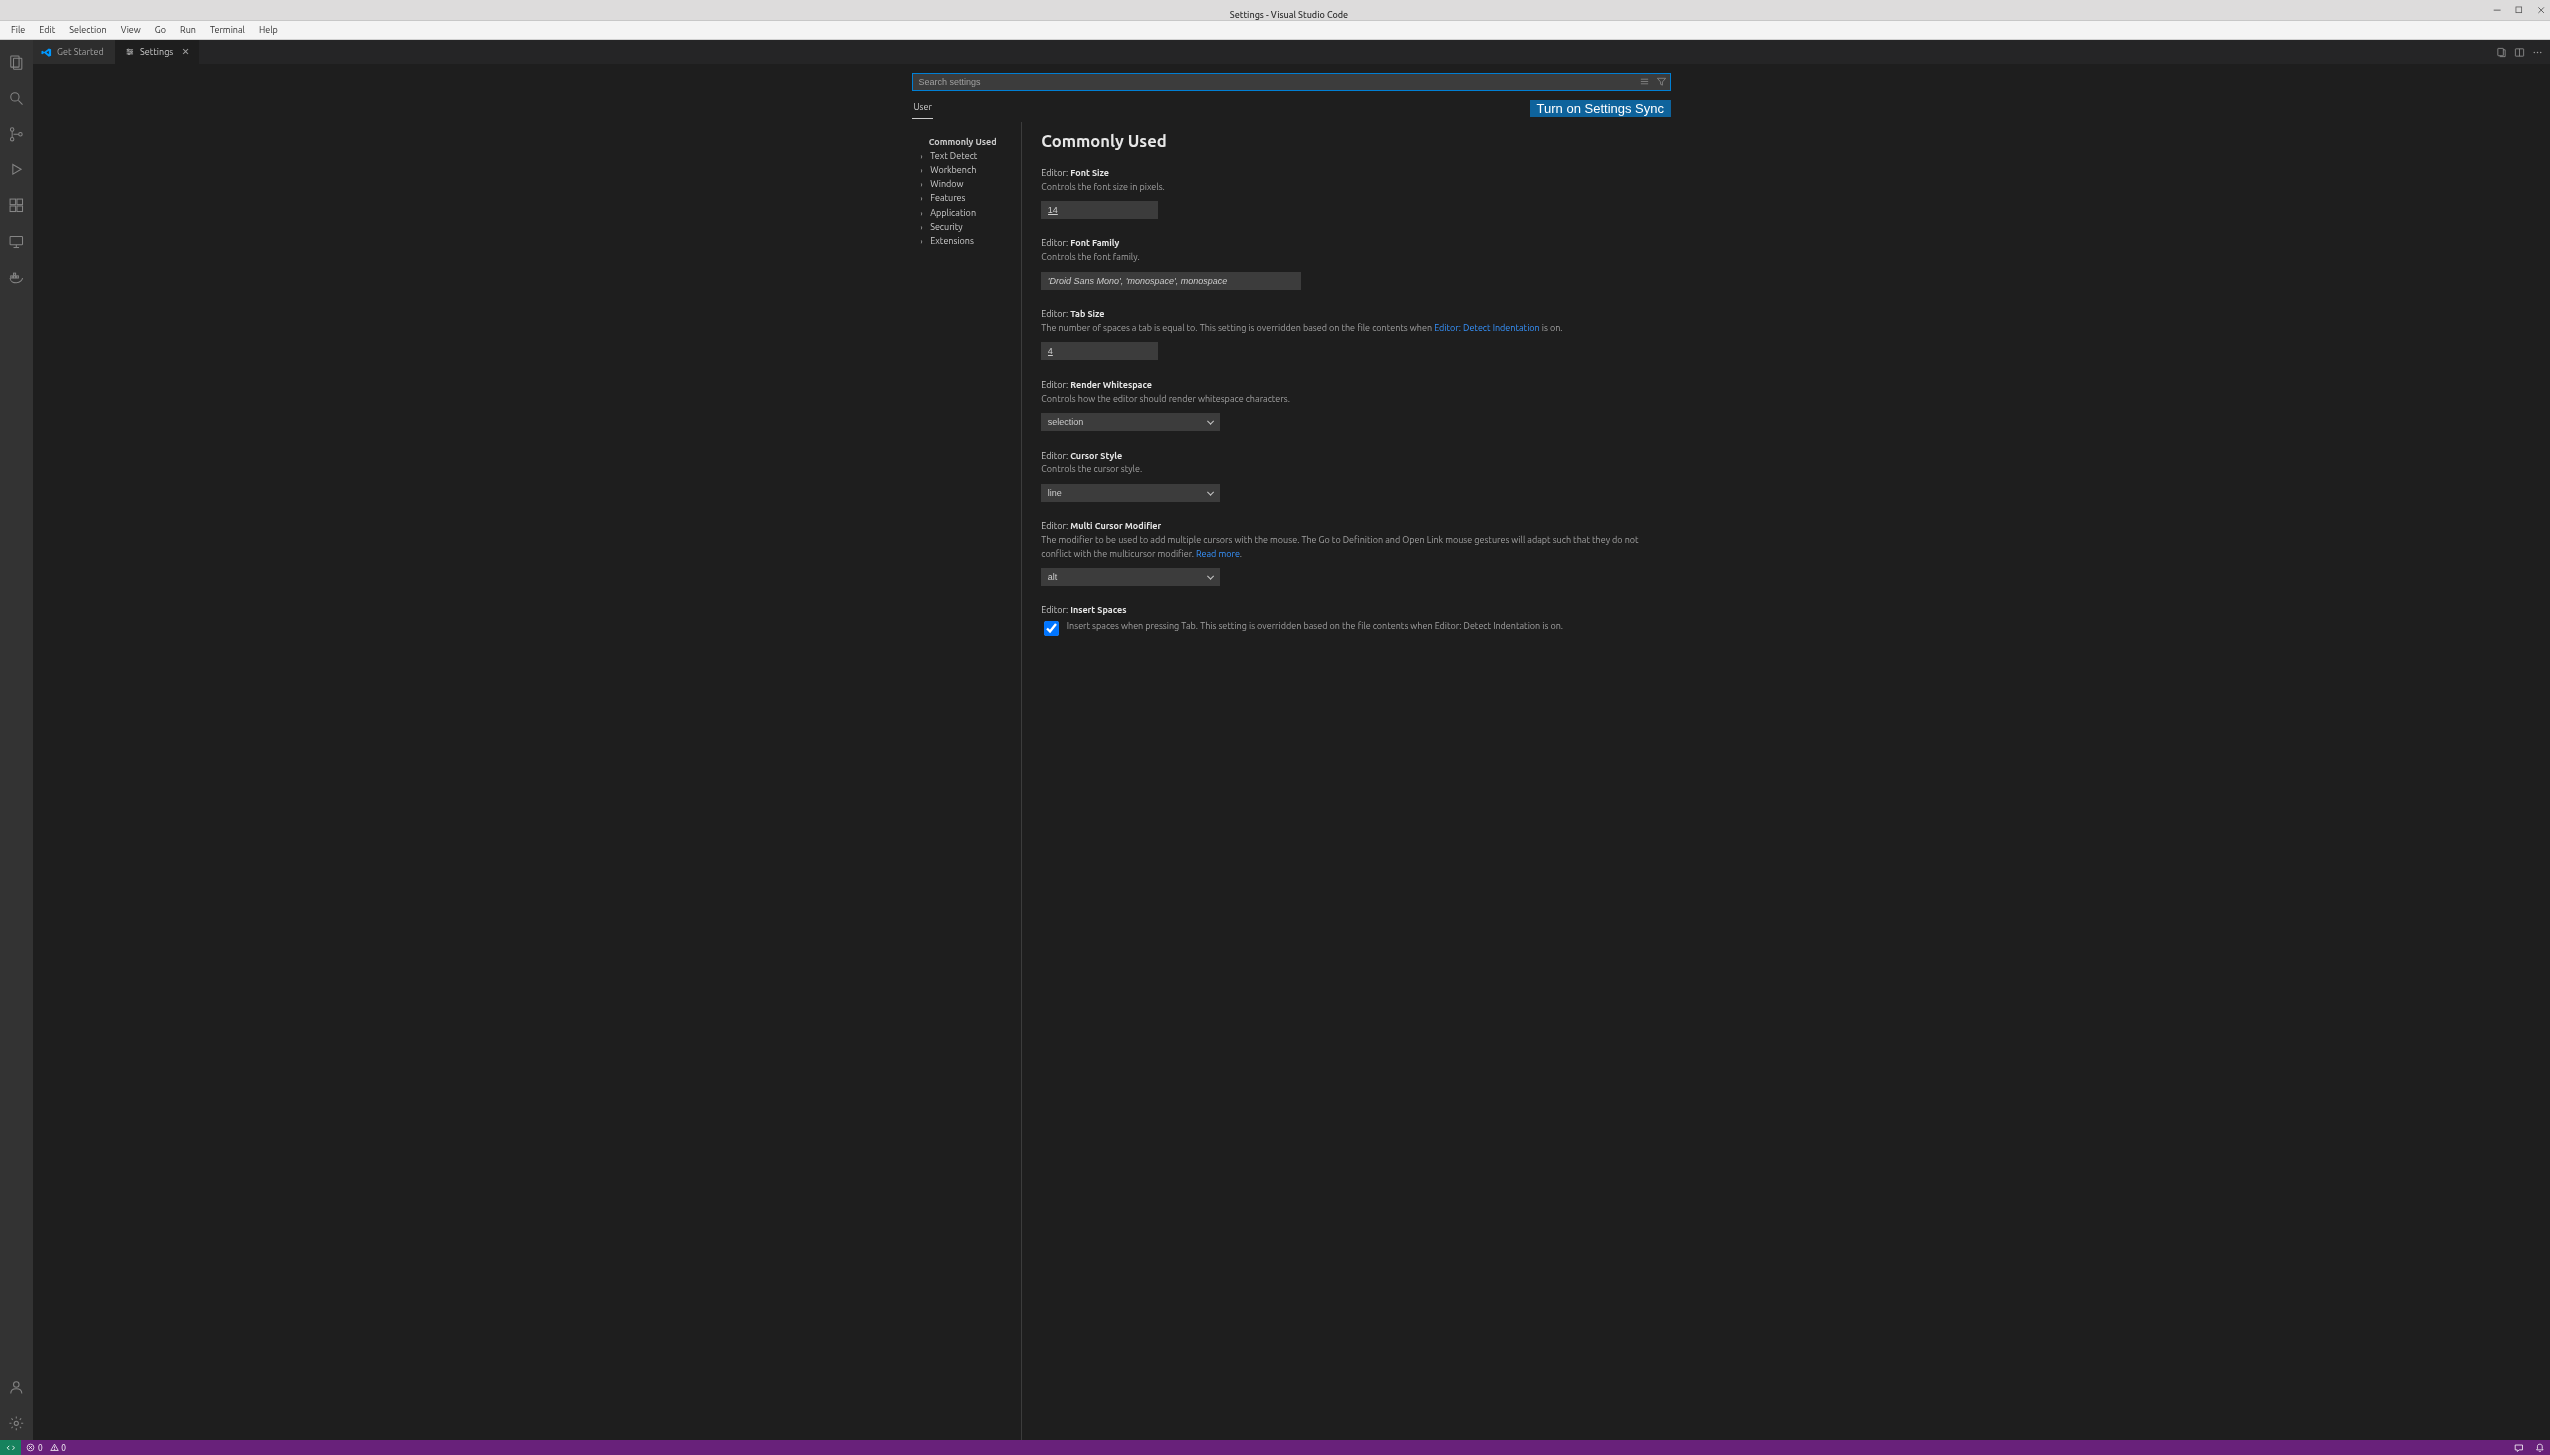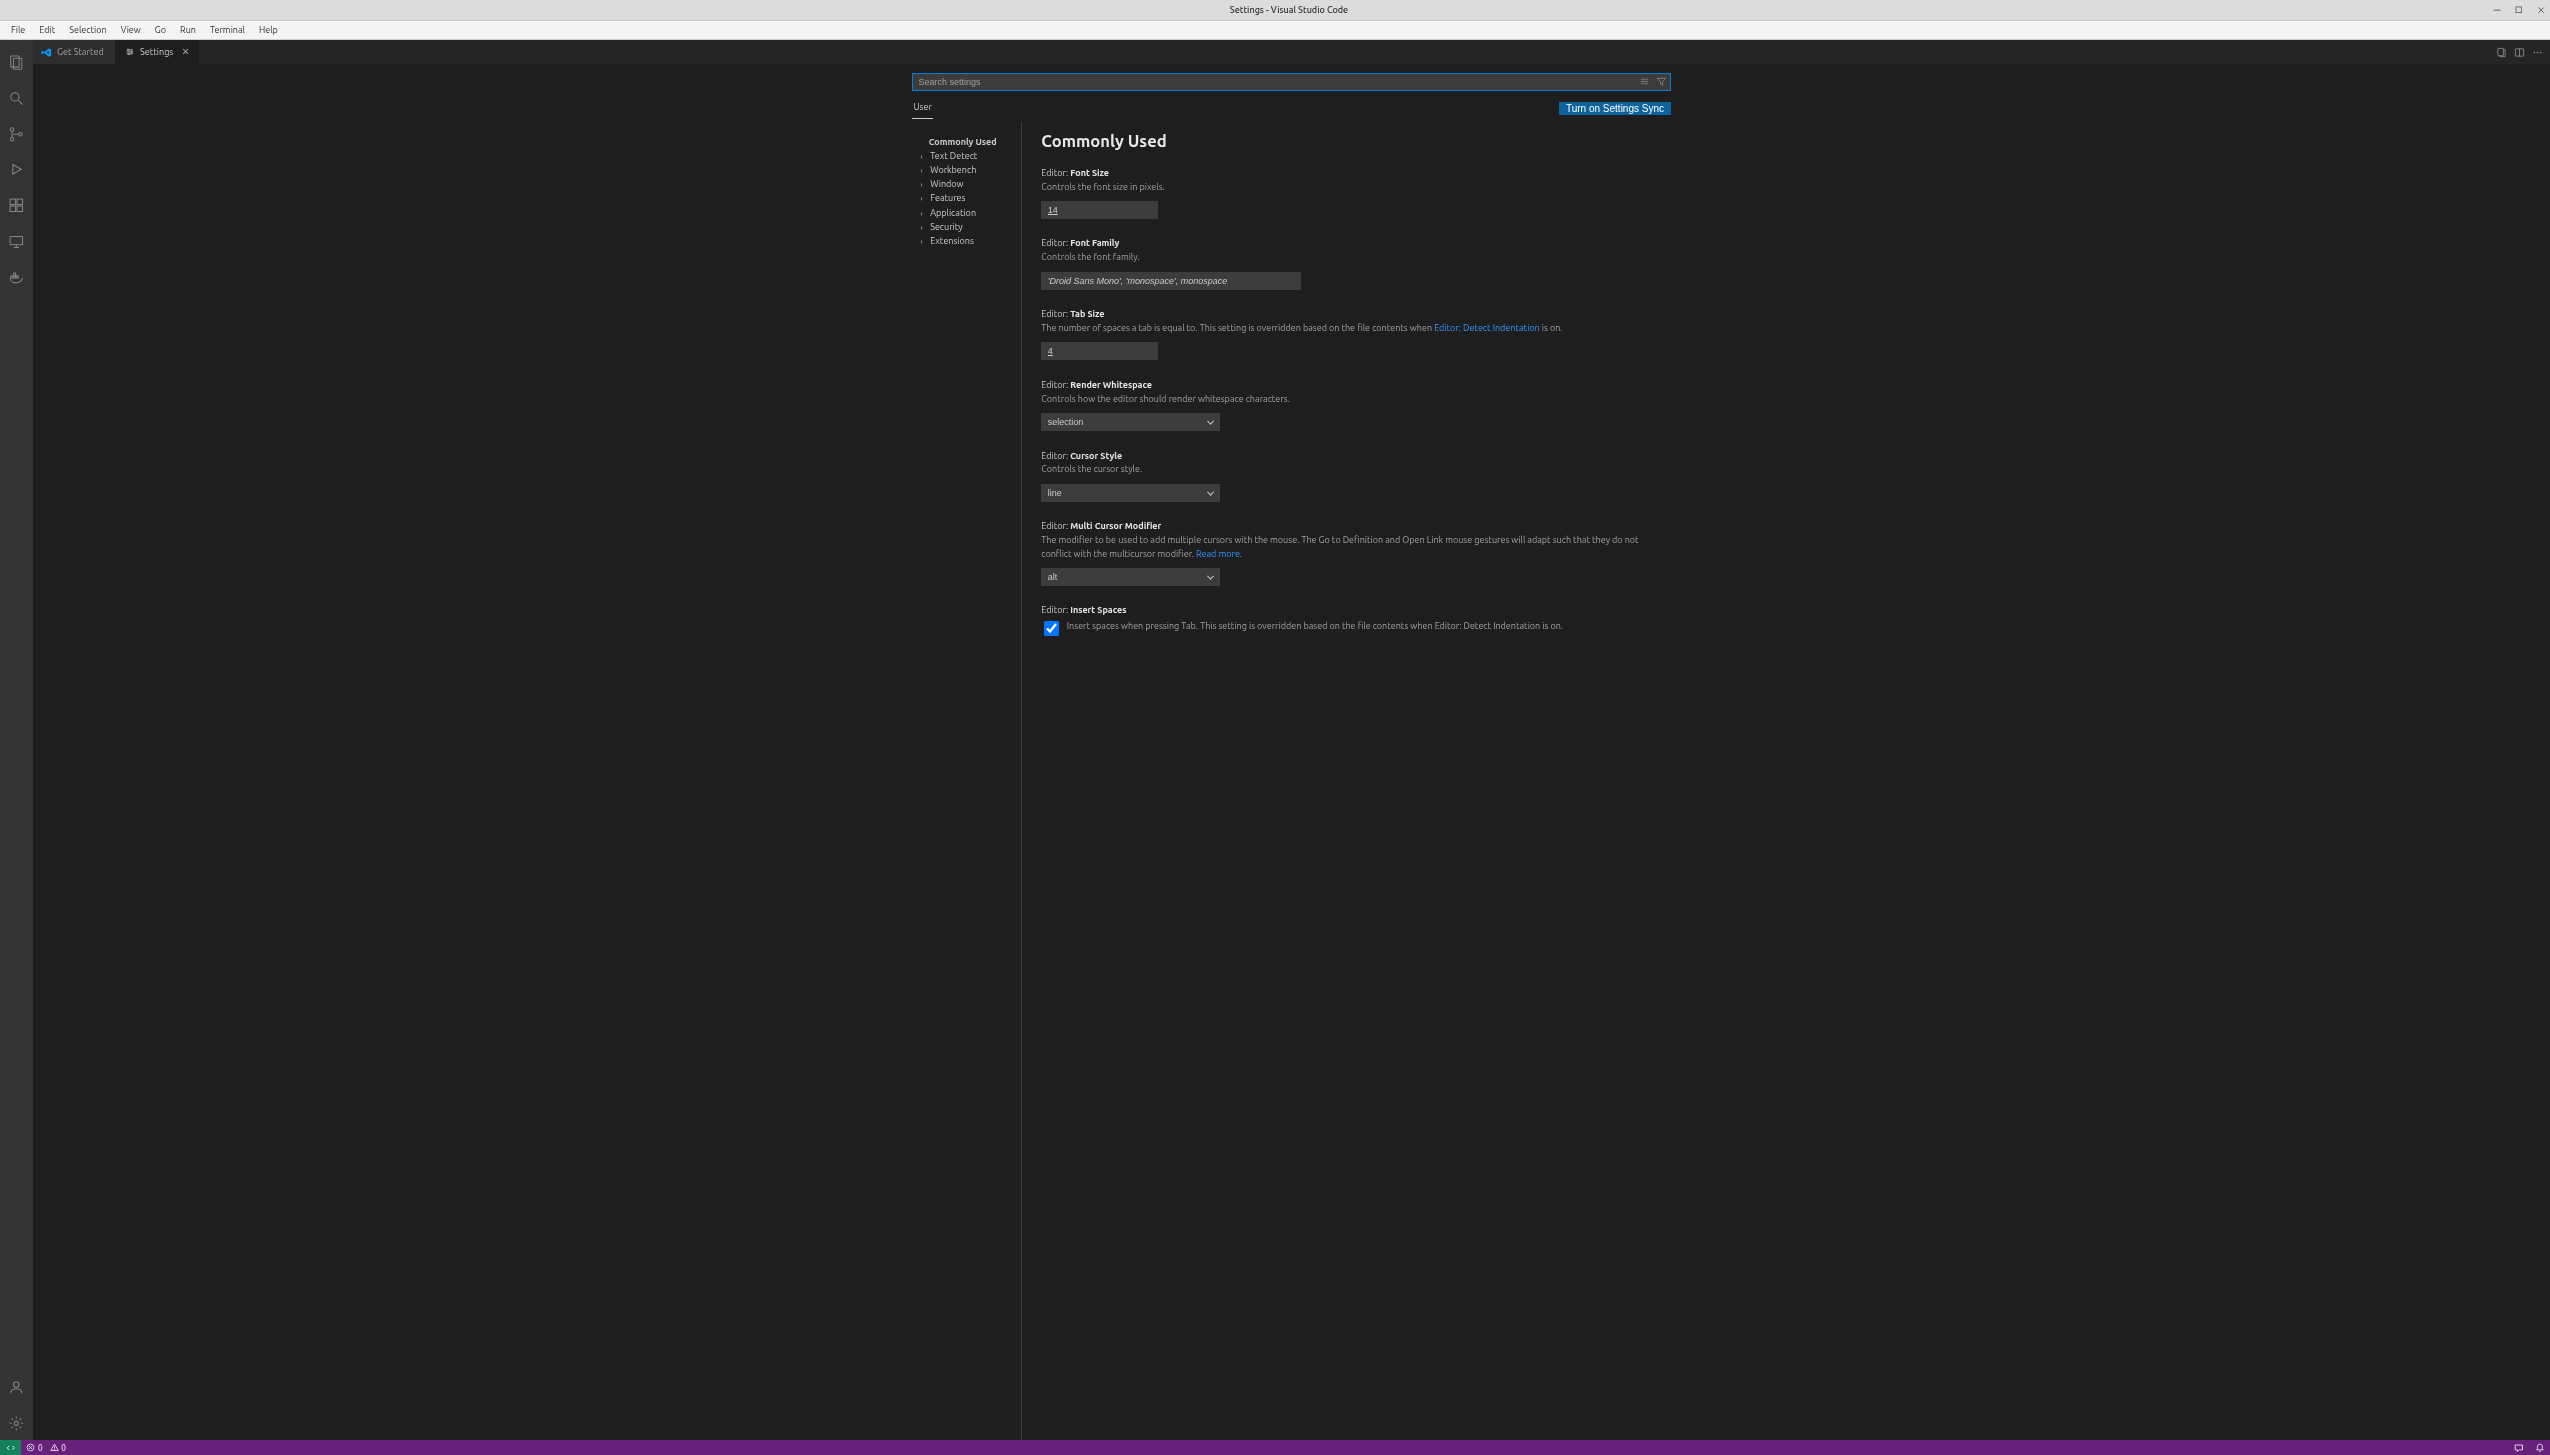--- a/index.html
+++ b/index.html
@@ -19,21 +19,21 @@
     --link:#3794ff;
     --btn-blue:#0e639c;
     --status:#68217a;
     --remote:#16825d;
     --white:#ffffff;
   }
   *{box-sizing:border-box;}
   html,body{margin:0;padding:0;height:100%;font-family:"Segoe UI","Ubuntu",Arial,sans-serif;font-size:9px;color:var(--fg);background:var(--bg-editor);}
   body{display:flex;flex-direction:column;overflow:hidden;}
 
-  .titlebar{flex:0 0 21px;background:var(--bg-title);color:#333;display:flex;align-items:center;justify-content:center;position:relative;border-bottom:0.7px solid #c8c8c8;padding-left:28px;}
+  .titlebar{flex:0 0 21px;background:var(--bg-title);color:#333;display:flex;align-items:flex-end;justify-content:center;position:relative;border-bottom:0.7px solid #c8c8c8;padding-left:28px;}
   .titlebar .title{font-size:9px;font-weight:500;color:#2e2e2e;}
   .win-controls{position:absolute;right:4.1px;top:0;height:100%;display:flex;align-items:center;gap:12.4px;color:#555;font-size:8.3px;}
   .win-controls span{cursor:default;display:inline-flex;align-items:center;justify-content:center;width:9.7px;height:9.7px;}
 
   .menubar{flex:0 0 19.3px;background:var(--bg-menu);color:#333;display:flex;align-items:center;padding:0 4.1px;border-bottom:0.7px solid #d0d0d0;}
   .menubar .menu-item{padding:1.4px 7px;font-size:9px;cursor:default;border-radius:2.1px;}
 
   .main{flex:1 1 auto;display:flex;min-height:0;}
 
   .activitybar{flex:0 0 33px;background:var(--bg-activity);display:flex;flex-direction:column;align-items:center;padding-top:5.5px;gap:2.8px;}
@@ -59,21 +59,21 @@
   .search-wrap{width:62%;max-width:759px;position:relative;}
   .search-input{width:100%;height:18px;background:var(--input-bg);border:0.7px solid var(--input-border);color:var(--fg);padding:0 35px 0 5.5px;font-size:9px;outline:none;}
   .search-input::placeholder{color:#a0a0a0;}
   .search-icons{position:absolute;right:4.1px;top:0;height:100%;display:flex;align-items:center;gap:5.5px;color:var(--fg-muted);}
   .search-icons .si{width:11px;height:11px;display:inline-flex;align-items:center;justify-content:center;cursor:pointer;}
 
   .scope-row{display:flex;justify-content:center;}
   .scope-inner{width:62%;max-width:759px;display:flex;align-items:center;gap:12.4px;border-bottom:0.7px solid #00000000;position:relative;height:26px;}
   .scope-tab{font-size:9px;color:var(--fg);padding:4.1px 1.4px 5.5px 1.4px;cursor:pointer;}
   .scope-tab.active{border-bottom:0.7px solid var(--fg);font-weight:400;}
-  .sync-btn{margin-left:auto;background:var(--btn-blue);color:#ffffff;font-size:10px;border:none;padding:1px 7px;cursor:pointer;}
+  .sync-btn{margin-left:auto;background:var(--btn-blue);color:#ffffff;font-size:13px;border:none;padding:1px 7px;cursor:pointer;}
 
   .content-row{flex:1;display:flex;justify-content:center;min-height:0;overflow:hidden;}
   .content-inner{width:62%;max-width:759px;display:flex;min-height:0;}
 
   .toc{flex:0 0 110px;padding:12.4px 4.1px 7px 7px;border-right:0.7px solid var(--border);font-size:9px;overflow:auto;}
   .toc-item{display:flex;align-items:center;gap:2.8px;padding:2.1px 1.4px;color:var(--fg);cursor:pointer;}
   .toc-item.bold{font-weight:600;}
   .toc-item .chev{font-size:7px;color:#c5c5c5;width:7px;display:inline-block;}
   .toc-item.indent{padding-left:9.7px;}
 

